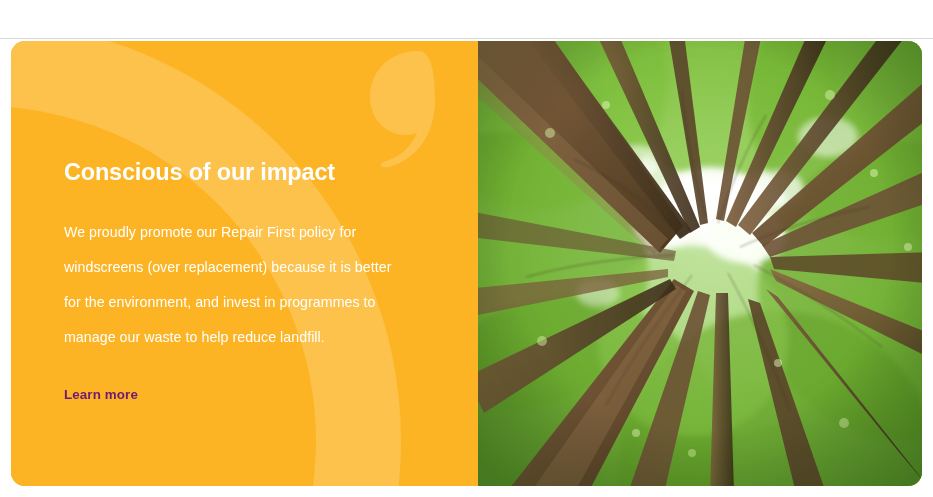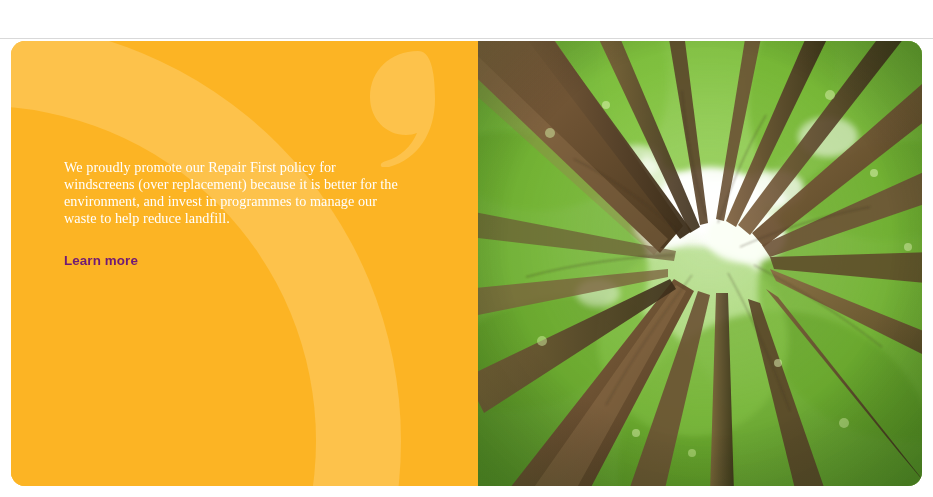--- a/index.html
+++ b/index.html
@@ -85,27 +85,26 @@
   .promo-title {
     margin: 0 0 30px 0;
     color: #ffffff;
     font-size: 23.5px;
     font-weight: 700;
     letter-spacing: -0.2px;
     line-height: 1.12;
   }
 
   .promo-body {
-    margin: 0 0 24px 0;
+    margin: 0 0 30px 0;
     color: #ffffff;
     font-size: 14.2px;
     font-weight: 400;
-    line-height: 17px;
+    line-height: 35px;
     letter-spacing: 0.05px;
-    font-family: Liberation Serif, serif;
   }
 
   .promo-link {
     display: inline-block;
     color: #701a75;
     font-size: 13.4px;
     font-weight: 700;
     text-decoration: none;
     letter-spacing: 0.1px;
     cursor: pointer;
@@ -153,20 +152,21 @@
         </g>
       </svg>
 
       <svg class="quote-mark" viewBox="0 0 80 120" aria-hidden="true">
         <path d="M62 4 C34 4 14 24 14 50 C14 72 30 88 50 88 C54 88 58 87 61 86
                  C55 100 44 110 30 114 C26 115 24 117 25 119 C26 121 29 121 33 120
                  C62 112 79 86 79 52 C79 22 74 4 62 4 Z" fill="#fdc24b"></path>
       </svg>
 
       <div class="panel-content">
+        <h2 class="promo-title">Conscious of our impact</h2>
         <p class="promo-body">We proudly promote our Repair First policy for windscreens (over replacement) because it is better for the environment, and invest in programmes to manage our waste to help reduce landfill.</p>
         <a class="promo-link" href="#">Learn more</a>
       </div>
     </div>
 
     <div class="promo-photo">
       <svg viewBox="0 0 444 445" preserveAspectRatio="xMidYMid slice" aria-hidden="true">
         <defs>
           <radialGradient id="skyGlow" cx="52%" cy="44%" r="46%">
             <stop offset="0%" stop-color="#ffffff"></stop>

